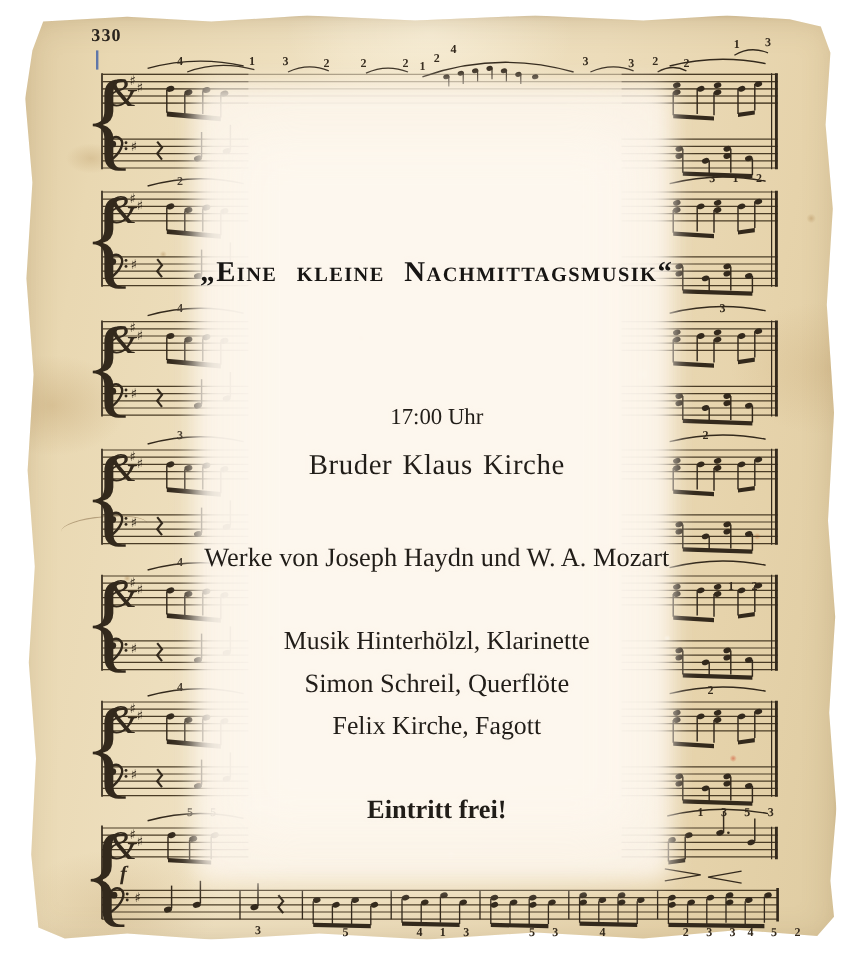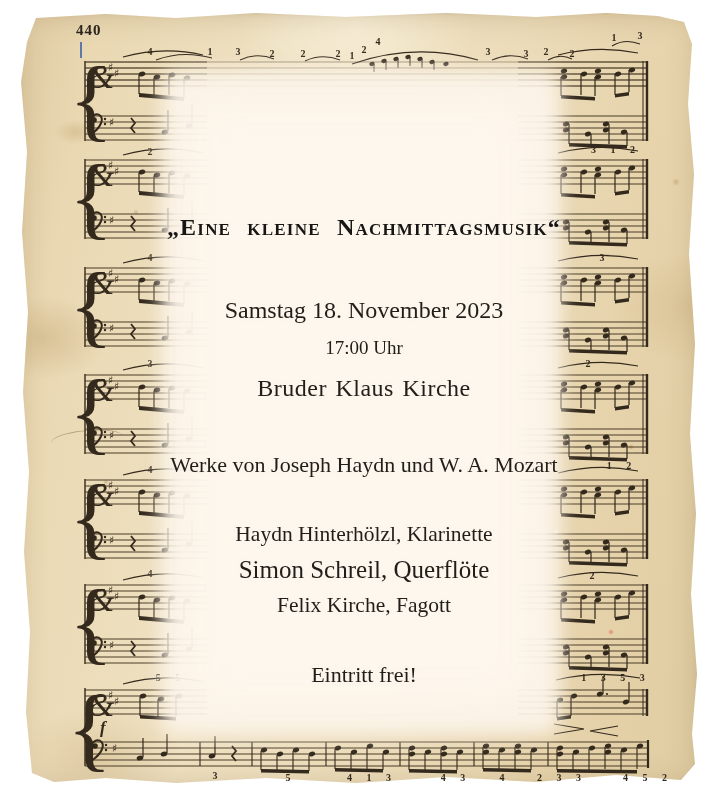--- a/index.html
+++ b/index.html
@@ -61,23 +61,23 @@
     color:#211d18;text-shadow:0 0 6px rgba(252,245,236,0.9),0 0 2px rgba(252,245,236,0.7);}
   .content p, .content h1{position:absolute;left:0;width:100%;margin:0;line-height:30px;}
   .l-title{top:212px;font-size:24px;font-weight:700;font-variant:small-caps;
     letter-spacing:1.2px;word-spacing:9px;color:#171513;}
   .l-date{top:295px;font-size:24px;}
   .l-time{top:333px;font-size:19px;}
   .l-venue{top:373px;font-size:24px;letter-spacing:.5px;word-spacing:2px;}
   .l-subtitle{top:411px;font-size:24px;}
   .l-works{top:450px;font-size:22px;}
   .l-p1{top:519px;font-size:21.5px;}
-  .l-p2{top:555px;font-size:25px;}
+  .l-p2{top:555px;font-size:22px;}
   .l-p3{top:590px;font-size:21.5px;}
-  .l-admission{top:660px;font-size:22px;}
+  .l-admission{top:660px;font-size:22px;font-weight:bold;}
 </style>
 </head>
 <body>
 
 <div class="stage">
   <div class="paper">
     <div class="paper-shade"></div>
     <div class="speckles"></div>
     <div class="crease"></div>
   </div>
@@ -254,21 +254,21 @@
       <ellipse cx="608" cy="746" rx="3.2" ry="2.3" transform="rotate(-16 608 746)"></ellipse>
       <ellipse cx="608" cy="752" rx="3.2" ry="2.3" transform="rotate(-16 608 752)"></ellipse>
       <ellipse cx="624" cy="750" rx="3.2" ry="2.3" transform="rotate(-16 624 750)"></ellipse>
       <ellipse cx="640" cy="746" rx="3.2" ry="2.3" transform="rotate(-16 640 746)"></ellipse>
       <path d="M557,749V770M573,753V771M589,749V770M605,747V769M621,751V770M637,747V769" stroke="#33291c" stroke-width="1.1" fill="none"></path>
       <path d="M557,769L637,770L637,773.5L557,772.5Z"></path>
       <path d="M648,740V768" stroke="#33291c" stroke-width="2.2" fill="none"></path>
     </g>
   </svg>
 
-  <div class="page-number">440</div>
+  <div class="page-number">330</div>
   <div class="pen-mark"></div>
   <div class="dyn">f</div>
 
   <span class="mnum" style="left:150px;top:46px">4</span>
   <span class="mnum" style="left:210px;top:46px">1</span>
   <span class="mnum" style="left:238px;top:46px">3</span>
   <span class="mnum" style="left:272px;top:48px">2</span>
   <span class="mnum" style="left:303px;top:48px">2</span>
   <span class="mnum" style="left:338px;top:48px">2</span>
   <span class="mnum" style="left:352px;top:50px">1</span>
@@ -284,39 +284,38 @@
   <span class="mnum" style="left:150px;top:146px">2</span>
   <span class="mnum" style="left:150px;top:252px">4</span>
   <span class="mnum" style="left:150px;top:358px">3</span>
   <span class="mnum" style="left:150px;top:464px">4</span>
   <span class="mnum" style="left:150px;top:568px">4</span>
   <span class="mnum grp" style="left:155px;top:672px">5 5</span>
 
   <span class="mnum grp" style="left:600px;top:144px">3 1 2</span>
   <span class="mnum" style="left:602px;top:252px">3</span>
   <span class="mnum" style="left:588px;top:358px">2</span>
-  <span class="mnum grp" style="left:606px;top:460px">1 2</span>
+  <span class="mnum grp" style="left:606px;top:484px">1 2</span>
   <span class="mnum" style="left:592px;top:570px">2</span>
   <span class="mnum grp" style="left:600px;top:672px">1 3 5 3</span>
 
   <span class="mnum" style="left:215px;top:770px">3</span>
   <span class="mnum" style="left:288px;top:772px">5</span>
   <span class="mnum grp" style="left:356px;top:772px">4 1 3</span>
-  <span class="mnum grp" style="left:440px;top:772px">4 3</span>
+  <span class="mnum grp" style="left:440px;top:772px">5 3</span>
   <span class="mnum" style="left:502px;top:772px">4</span>
-  <span class="mnum grp" style="left:546px;top:772px">2 3 3</span>
+  <span class="mnum grp" style="left:578px;top:772px">2 3 3</span>
   <span class="mnum grp" style="left:632px;top:772px">4 5 2</span>
 
   <div class="ov1"></div>
   <div class="ov2"></div>
 
   <div class="content">
     <h1 class="l-title">„Eine kleine Nachmittagsmusik“</h1>
-    <p class="l-date">Samstag 18. November 2023</p>
     <p class="l-time">17:00 Uhr</p>
     <p class="l-venue">Bruder Klaus Kirche</p>
     <p class="l-works">Werke von Joseph Haydn und W. A. Mozart</p>
-    <p class="l-p1">Haydn Hinterhölzl, Klarinette</p>
+    <p class="l-p1">Musik Hinterhölzl, Klarinette</p>
     <p class="l-p2">Simon Schreil, Querflöte</p>
     <p class="l-p3">Felix Kirche, Fagott</p>
     <p class="l-admission">Eintritt frei!</p>
   </div>
 </div>
 
 </body></html>

